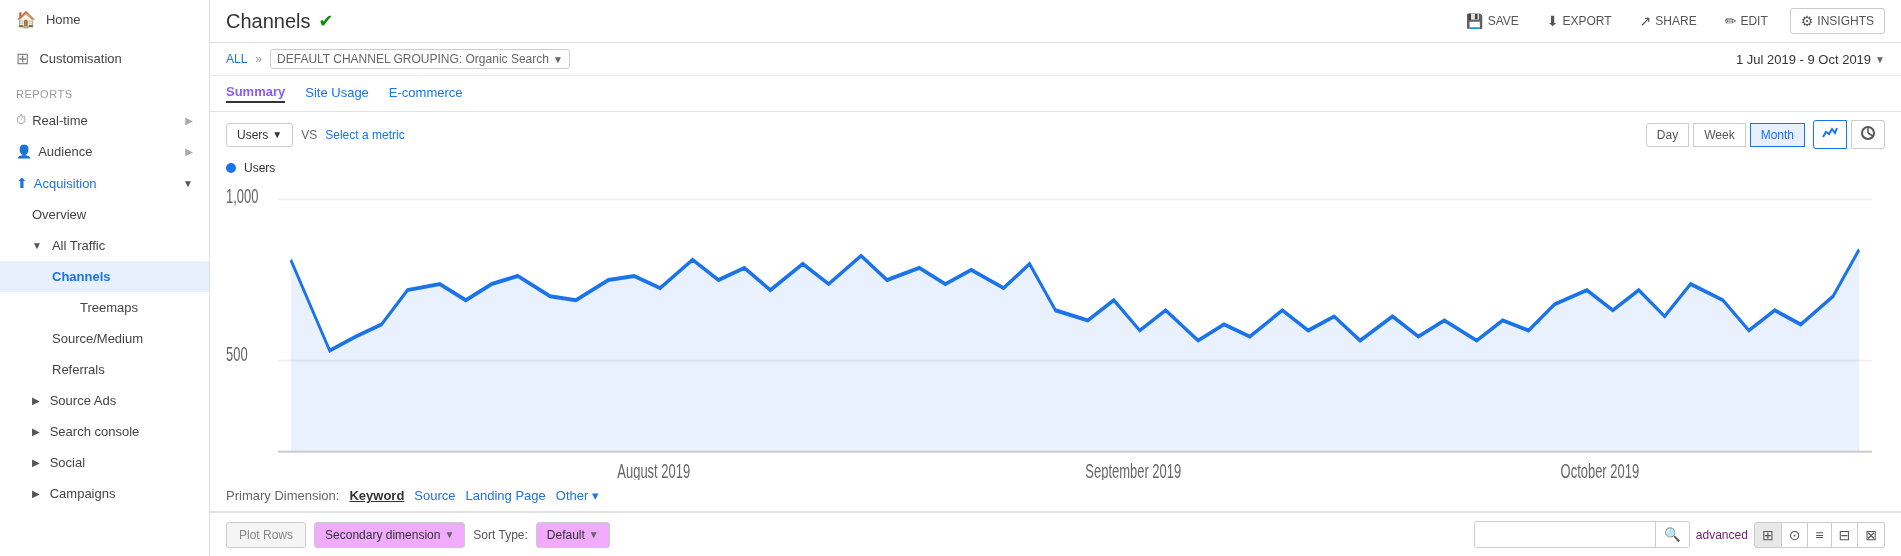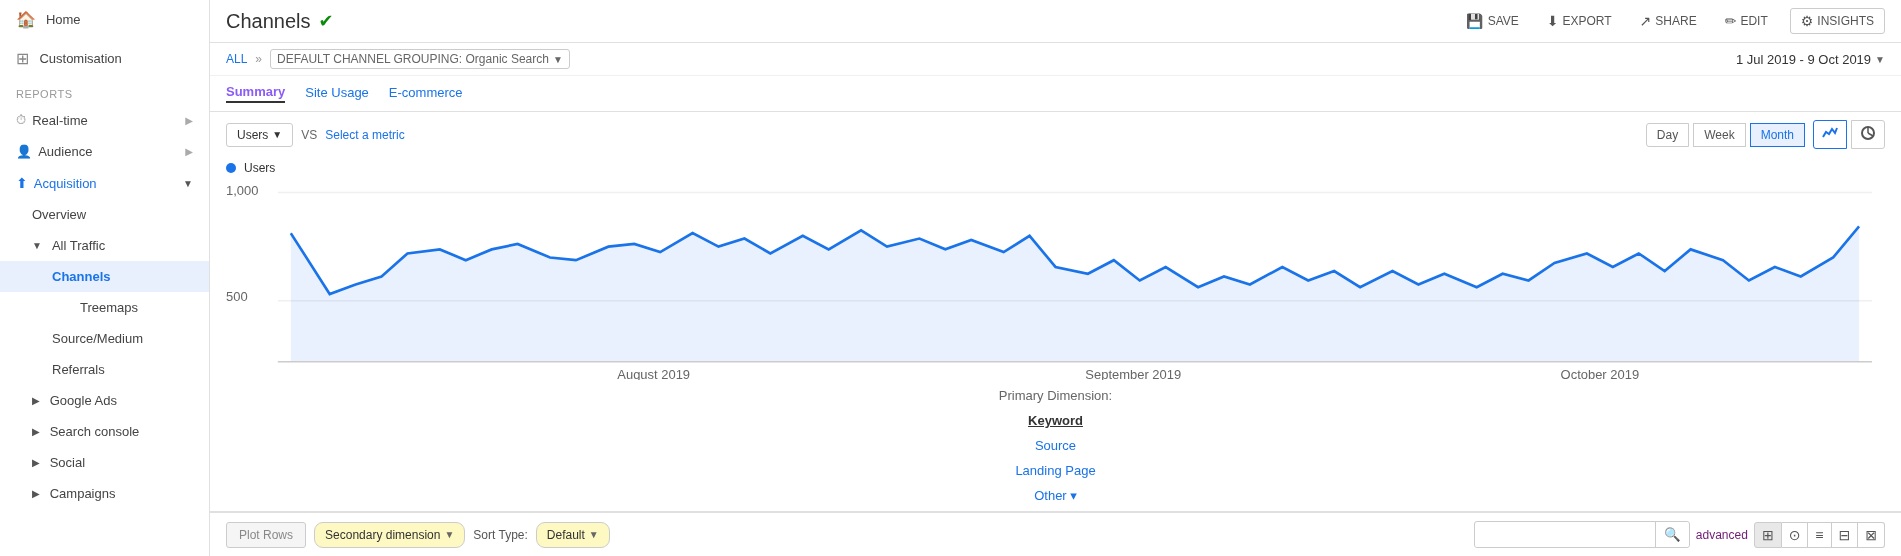--- a/index.html
+++ b/index.html
@@ -330,24 +330,24 @@
       border: 1px solid #ccc;
       background: #f5f5f5;
       padding: 5px 12px;
       font-size: 12px;
       border-radius: 3px;
       color: #888;
       cursor: pointer;
     }
     .dim-dropdown, .sort-dropdown {
       border: 1px solid #ccc;
-      background: #fef9c3;
+      background: #f0abfc;
       padding: 5px 10px;
       font-size: 12px;
-      border-radius: 9px;
+      border-radius: 3px;
       cursor: pointer;
       display: flex;
       align-items: center;
       gap: 4px;
     }
     .bottom-right { display: flex; align-items: center; gap: 6px; }
     .search-box {
       border: 1px solid #ccc;
       border-radius: 3px 0 0 3px;
       padding: 5px 8px;
@@ -379,21 +379,20 @@
 
     
     .primary-dim-bar {
       display: flex;
       align-items: center;
       padding: 8px 16px;
       gap: 10px;
       border-bottom: 1px solid #e0e0e0;
       font-size: 13px;
       color: #666;
-      flex-direction: column;
     }
     .primary-dim-link { color: #1a73e8; cursor: pointer; font-size: 13px; text-decoration: none; }
     .primary-dim-link.active { color: #333; font-weight: 600; text-decoration: underline; }
 
     .green-check { color: #0a8c0a; font-size: 18px; }
   </style>
 </head>
 <body>
 
 <nav class="sidebar">
@@ -443,21 +442,21 @@
   </div>
   <div class="sidebar-sub-item" style="padding-left:52px">
     <span>Source/Medium</span>
   </div>
   <div class="sidebar-sub-item" style="padding-left:52px">
     <span>Referrals</span>
   </div>
 
   <div class="sidebar-expandable" style="padding-left:32px">
     <span style="font-size:10px; color:#555">▶</span>
-    <span style="margin-left:4px">Google Ads</span>
+    <span style="margin-left:4px">Source Ads</span>
   </div>
 
   <div class="sidebar-expandable" style="padding-left:32px">
     <span style="font-size:10px; color:#555">▶</span>
     <span style="margin-left:4px">Search console</span>
   </div>
 
   <div class="sidebar-expandable" style="padding-left:32px">
     <span style="font-size:10px; color:#555">▶</span>
     <span style="margin-left:4px">Social</span>

